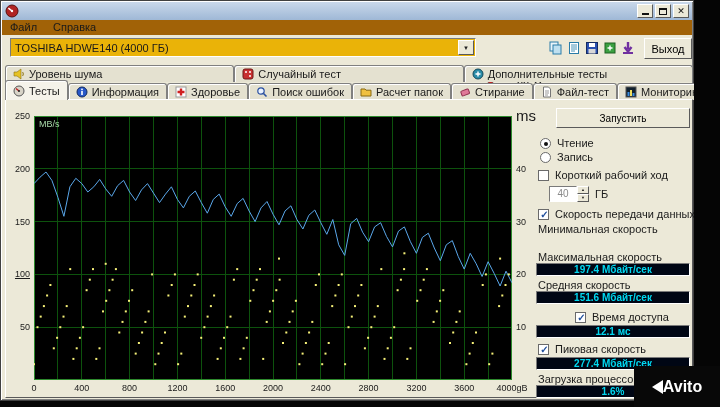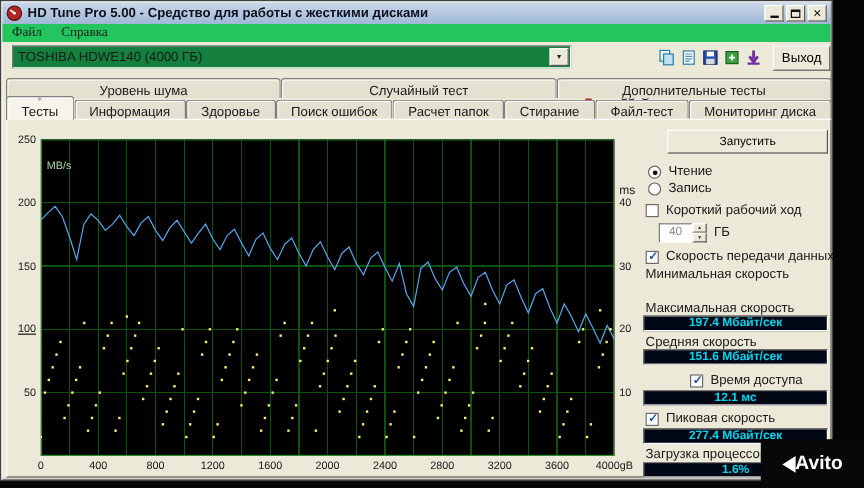--- a/index.html
+++ b/index.html
@@ -11,55 +11,55 @@
        border:1px solid #404040;box-shadow:inset 1px 1px 0 #fff,inset -1px -1px 0 #808080;}
   .titlebar{position:absolute;left:1px;top:1px;right:1px;height:18px;
             background:linear-gradient(to bottom,#c9d8ea,#9fb8d6);
             display:flex;align-items:center;padding:0 3px;}
   .title-text{font-weight:bold;font-size:11px;color:#10101a;margin-left:4px;white-space:nowrap;}
   .tb-btns{margin-left:auto;display:flex;gap:2px;}
   .tbb{width:16px;height:14px;background:#ece9d8;border:1px solid;border-color:#fff #5a5a5a #5a5a5a #fff;
        display:flex;align-items:center;justify-content:center;font-size:9px;line-height:1;color:#111;}
   .glyph-min{width:7px;height:2px;background:#111;margin-top:6px;}
   .glyph-max{width:8px;height:7px;border:1px solid #111;border-top:2px solid #111;}
-  .menubar{position:absolute;left:1px;top:19px;right:1px;height:15px;background:#22c55e;display:flex;align-items:center;font-family:Liberation Serif, serif;}
+  .menubar{position:absolute;left:1px;top:19px;right:1px;height:15px;background:#a16207;display:flex;align-items:center;}
   .menu-item{padding:0 8px;height:15px;line-height:15px;}
   
   .toolbar{position:absolute;left:1px;top:34px;right:1px;height:28px;background:#ece9d8;}
-  .combo{position:absolute;left:8px;top:3px;width:466px;height:19px;background:#15803d;
+  .combo{position:absolute;left:8px;top:3px;width:466px;height:19px;background:#eab308;
          border:1px solid;border-color:#7a7a7a #fff #fff #7a7a7a;display:flex;align-items:center;}
   .combo-text{padding-left:4px;flex:1;white-space:nowrap;overflow:hidden;}
   .combo-btn{width:16px;height:15px;margin-right:1px;background:#ece9d8;border:1px solid;
              border-color:#fff #5a5a5a #5a5a5a #fff;font-size:6px;display:flex;align-items:center;justify-content:center;color:#222;}
   .temp-wrap{position:absolute;left:484px;top:4px;display:flex;align-items:center;gap:22px;margin-top:32px;}
   .tool-btn{position:absolute;top:3px;width:18px;height:20px;background:#ece9d8;
             display:flex;align-items:center;justify-content:center;}
   .exit-btn{position:absolute;left:642px;top:3px;width:48px;height:21px;background:#ece9d8;
             border:1px solid;border-color:#fff #5a5a5a #5a5a5a #fff;font-family:"Liberation Sans",sans-serif;font-size:11px;}
   
   .tabs{position:absolute;left:4px;top:63px;width:688px;}
   .tabrow{display:flex;height:18px;}
   .tab{display:flex;align-items:center;justify-content:flex-start;gap:4px;padding:0 7px;height:17px;margin-top:1px;
        background:#e4e1d0;border:1px solid #808080;border-bottom:none;border-radius:3px 3px 0 0;
-       box-shadow:inset 1px 1px 0 #fff;font-size:11px;white-space:nowrap;flex-direction:column;}
+       box-shadow:inset 1px 1px 0 #fff;font-size:11px;white-space:nowrap;}
   .row1 .tab{flex:1;}
   .row2 .tab{flex:1 1 auto;justify-content:space-between;}
   .tab.selected{background:#f5f3ea;height:20px;margin-top:-2px;position:relative;z-index:3;}
   
   .content{position:absolute;left:4px;top:98px;width:688px;height:299px;background:#ece9d8;
            border:1px solid;border-color:#fff #5a5a5a #5a5a5a #fff;}
   
   .chart-wrap{position:absolute;left:2px;top:10px;width:534px;height:286px;}
   .plot-svg{position:absolute;left:26px;top:6px;width:478px;height:264px;background:#000;}
   .tick{position:absolute;font-size:9px;color:#1a1a1a;}
   .tl{left:0;width:22px;text-align:right;}
   .tr{left:508px;width:22px;text-align:left;}
   .tx{top:273px;transform:translateX(-50%);}
-  .unit-left{position:absolute;left:31px;top:23px;font-size:9px;color:#a8d8a8;z-index:2;}
-  .unit-right{position:absolute;left:508px;top:-3px;font-size:10px;color:#1a1a1a;margin-top:47px;}
+  .unit-left{position:absolute;left:31px;top:9px;font-size:9px;color:#a8d8a8;z-index:2;}
+  .unit-right{position:absolute;left:508px;top:-3px;font-size:15px;color:#1a1a1a;}
   
   .panel{position:absolute;left:530px;top:6px;width:156px;height:290px;}
   .p-abs{position:absolute;left:2px;right:2px;}
   .start-btn{position:absolute;left:20px;top:2px;width:134px;height:20px;background:#ece9d8;
              border:1px solid;border-color:#fff #5a5a5a #5a5a5a #fff;font-family:"Liberation Sans",sans-serif;font-size:10px;}
   .lblrow{height:12px;line-height:12px;font-size:11px;white-space:nowrap;}
   .vbox{position:absolute;left:0;width:154px;height:13px;line-height:12px;background:#000614;
         border:1px solid;border-color:#7a7a7a #fff #fff #7a7a7a;color:#00d8f0;font-weight:bold;
         font-size:10px;text-align:center;}
   .ctrl-row{position:absolute;display:flex;align-items:center;gap:6px;}
@@ -88,21 +88,20 @@
 
 <div class="stage">
   <div class="win">
 
     <div class="titlebar">
       <svg width="14" height="14" viewBox="0 0 14 14">
         <circle cx="7" cy="7" r="6" fill="#b02424" stroke="#5a0e0e"></circle>
         <path d="M7 7 L3.4 4.2" stroke="#fff" stroke-width="1.5"></path>
         <circle cx="7" cy="7" r="1.2" fill="#fff"></circle>
       </svg>
-      <span class="title-text">HD Tune Pro 5.00 - Средство для работы с жесткими дисками</span>
       <span class="tb-btns">
         <span class="tbb">
             <span class="glyph-min"></span>
           </span>
         <span class="tbb">
             <span class="glyph-max"></span>
           </span>
         <span class="tbb">✕</span>
       </span>
     </div>

